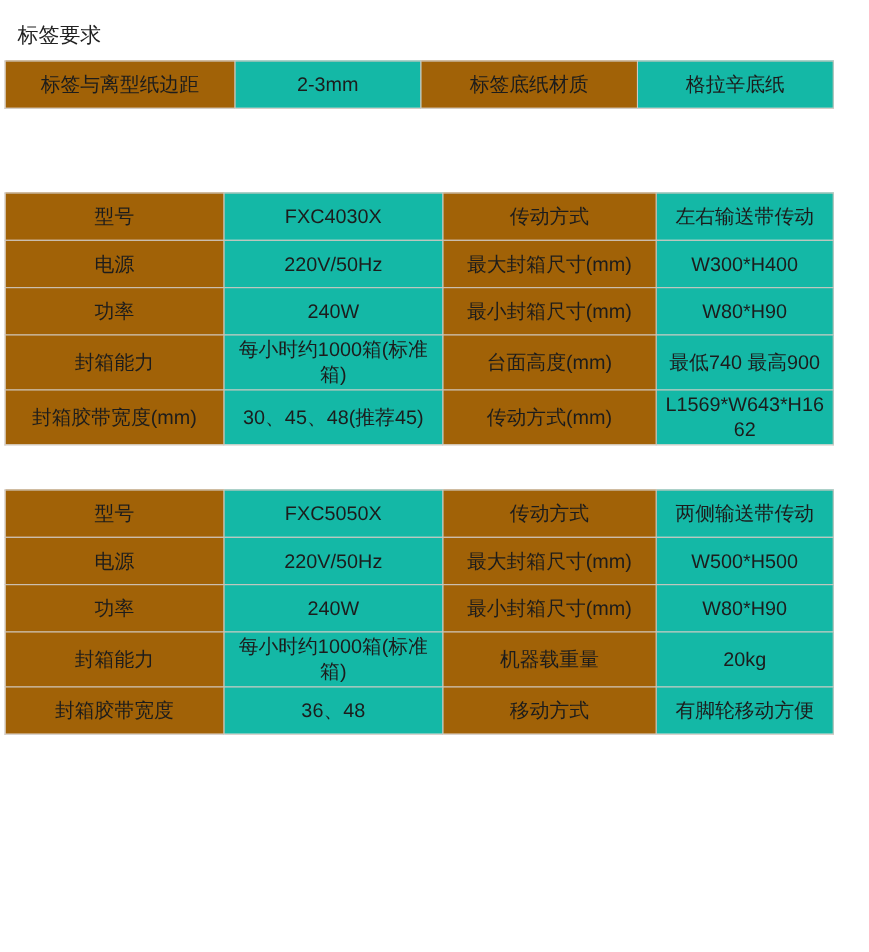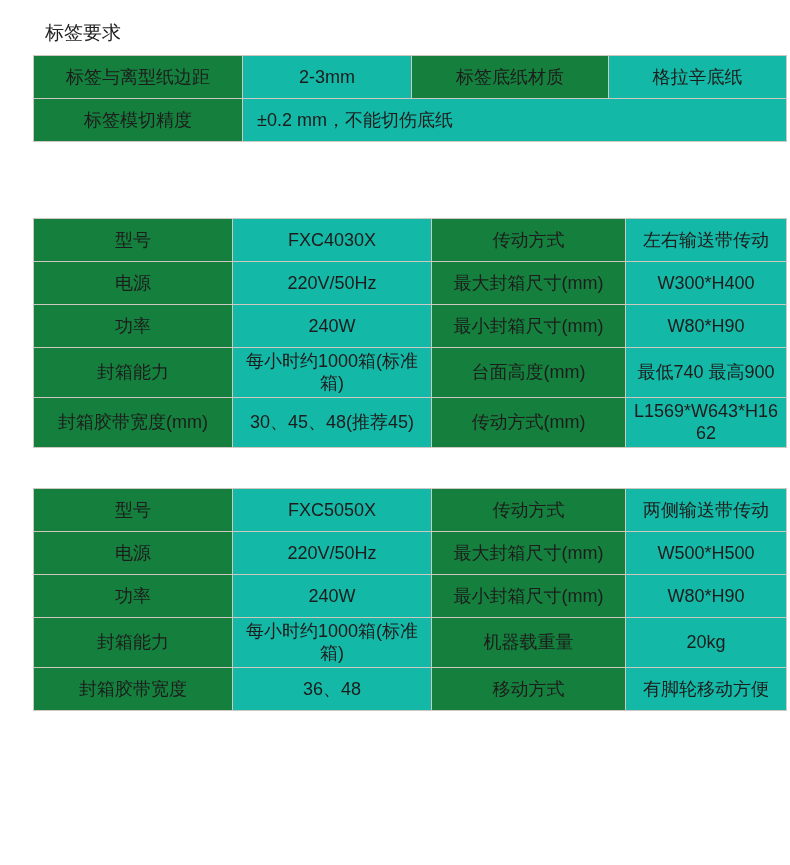--- a/index.html
+++ b/index.html
@@ -12,21 +12,21 @@
     height: 865px;
     font-family: "Liberation Sans", sans-serif;
     color: #1a1a1a;
     overflow: hidden;
   }
   .page {
     position: relative;
     width: 772px;
     height: 865px;
     box-sizing: border-box;
-    padding: 0 33px;
+    padding: 0 4px;
   }
   .section-title {
     font-size: 19px;
     color: #222;
     padding: 22px 0 10px 12px;
     line-height: 1.2;
   }
   table.spec {
     width: 754px;
     border-collapse: collapse;
@@ -38,21 +38,21 @@
     height: 38px;
     font-size: 18px;
     text-align: center;
     vertical-align: middle;
     padding: 2px 4px;
     line-height: 1.25;
     color: #1c1c1c;
     word-break: break-all;
   }
   td.hdr {
-    background: #15803d;
+    background: #a16207;
   }
   td.val {
     background: #14b8a6;
   }
   .gap-md { height: 36px; }
   .gap-lg { height: 40px; }
   .note-row td {
     font-size: 18px;
   }
 </style>
@@ -63,24 +63,20 @@
 
   <div class="section-title">标签要求</div>
 
   <table class="spec">
     <tbody>
       <tr>
         <td class="hdr" style="width:200px">标签与离型纸边距</td>
         <td class="val" style="width:160px">2-3mm</td>
         <td class="hdr" style="width:188px">标签底纸材质</td>
         <td class="val">格拉辛底纸</td>
-      </tr>
-      <tr>
-        <td class="hdr">标签模切精度</td>
-        <td class="val" colspan="3" style="text-align:left; padding-left:14px">±0.2 mm，不能切伤底纸</td>
       </tr>
     </tbody>
   </table>
 
   <div class="gap-md"></div>
 
 
   <div class="gap-lg"></div>
 
   <table class="spec">

